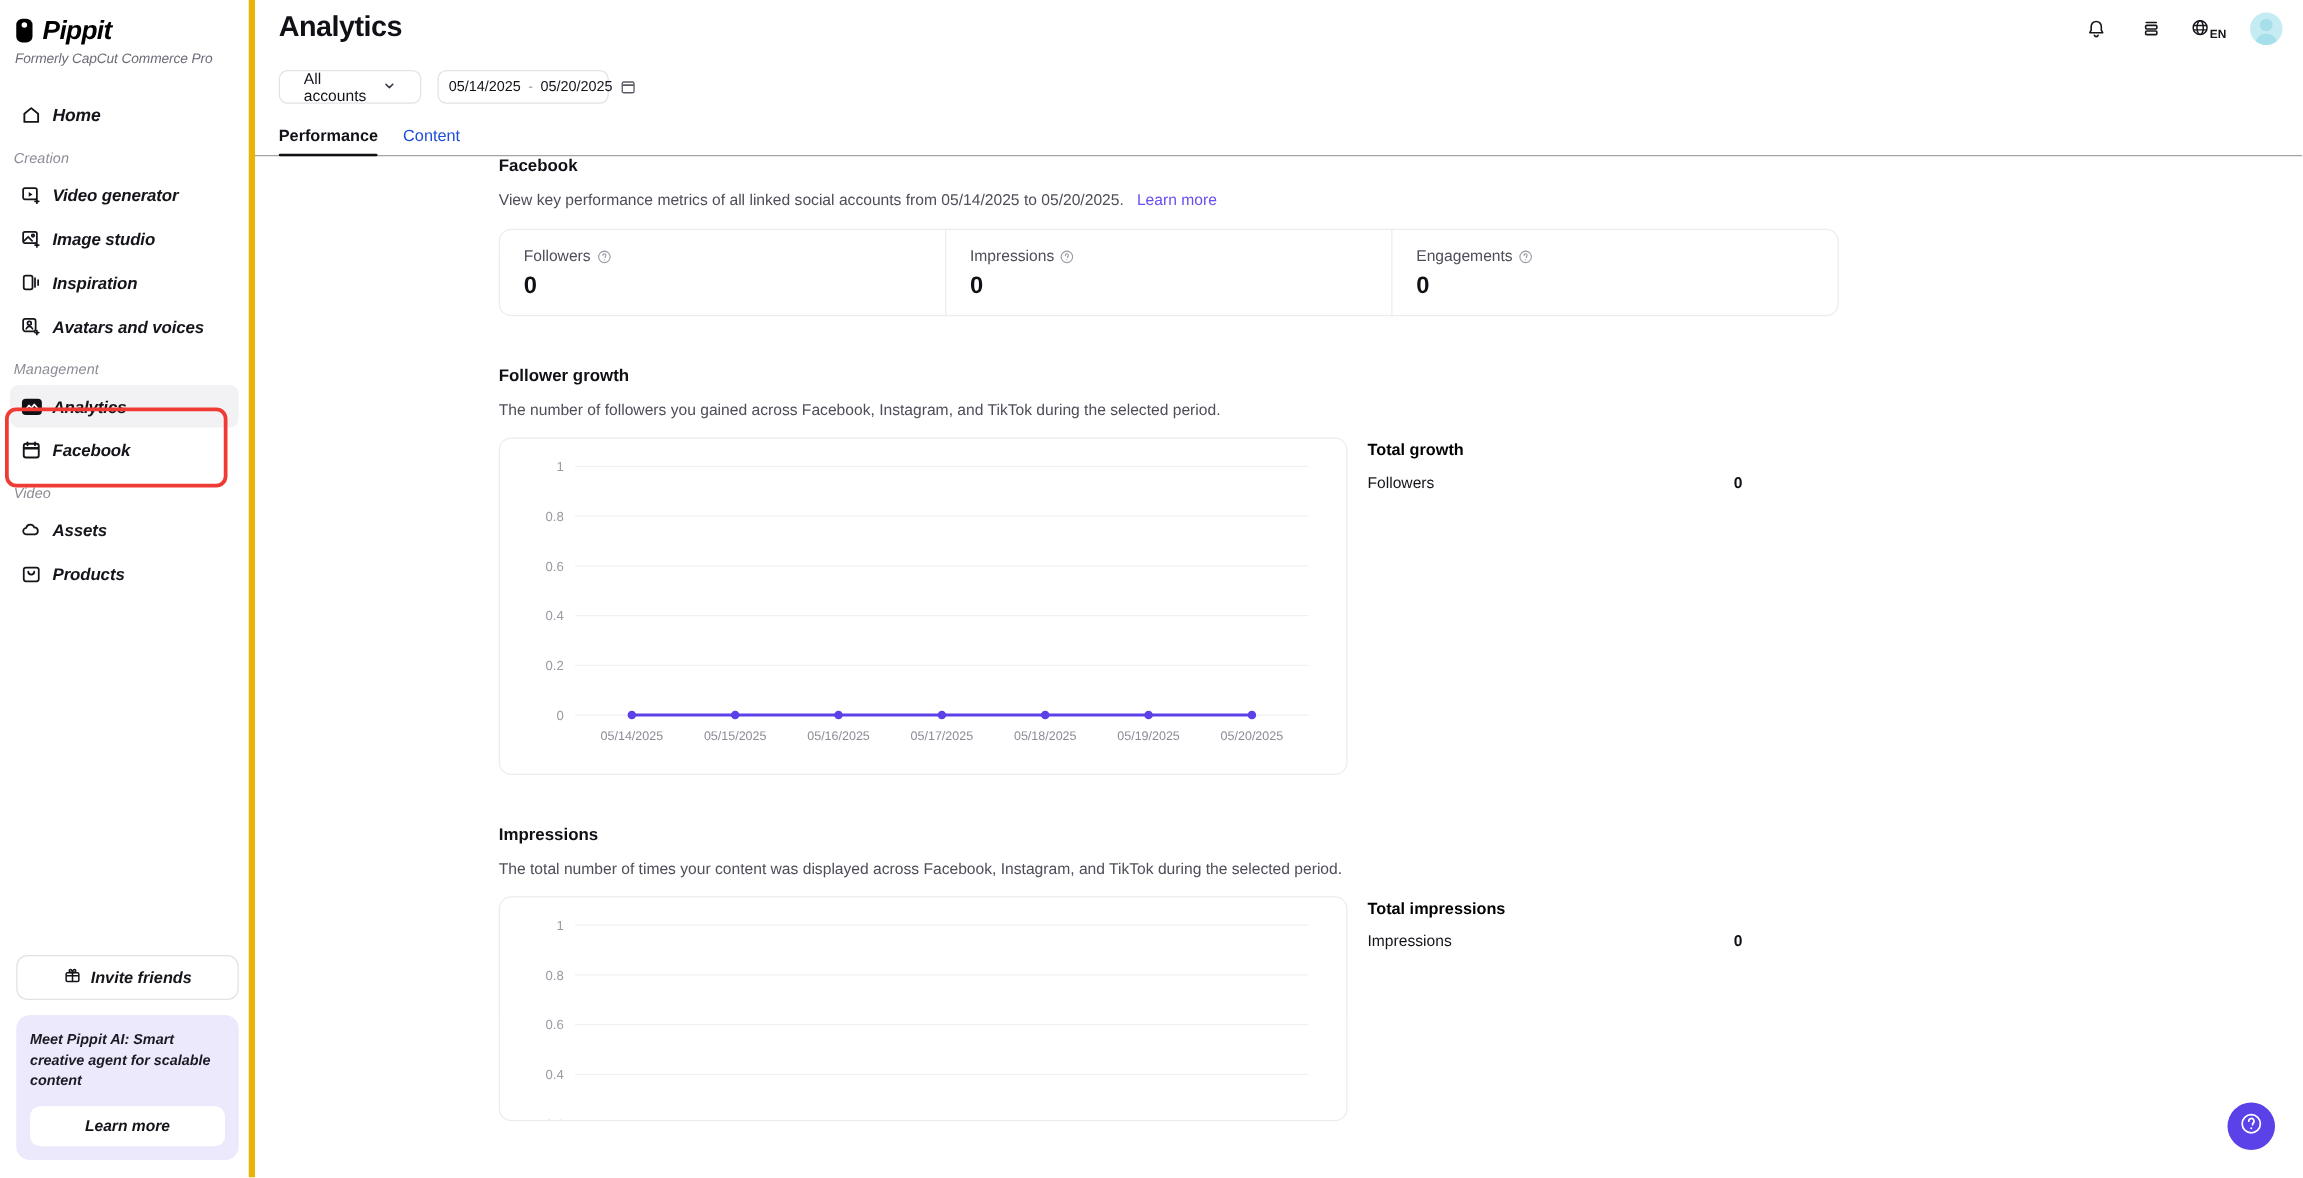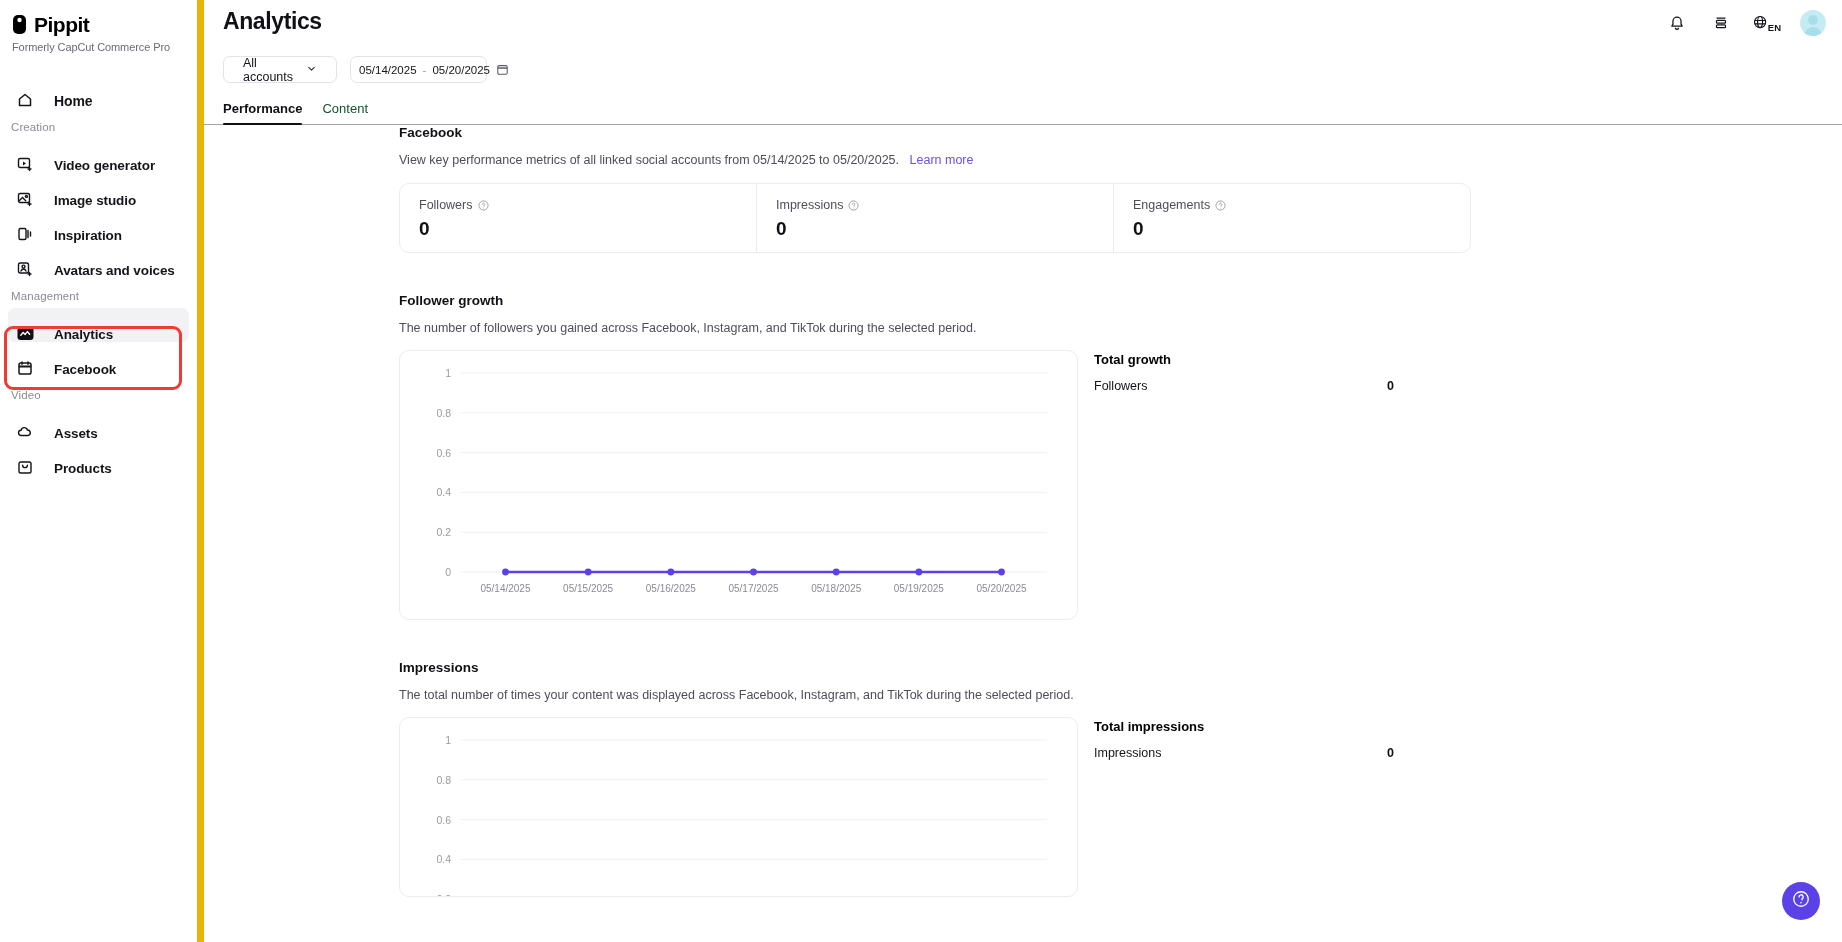--- a/index.html
+++ b/index.html
@@ -9,36 +9,37 @@
     background: #ffffff;
     color: #0b0b10;
     overflow: hidden;
   }
   .app { position: relative; width: 1842px; height: 942px; display: flex; }
 
   
   .sidebar {
     width: 204px; height: 942px; flex: 0 0 204px;
     background: #ffffff;
-    border-right: 7px solid #eab308;
+    border-right: 5px solid #eab308;
     position: relative;
+    font-style: italic;
   }
   .brand { padding: 13px 0 0 12px; }
   .brand-row { display: flex; align-items: center; gap: 5px; }
   .brand-mark { width: 17px; height: 22px; position: relative; }
   .brand-name { font-size: 21px; font-weight: 700; letter-spacing: -0.5px; color: #000; }
   .brand-sub { font-size: 11px; color: #6b6b78; margin-top: 4px; letter-spacing: -0.1px; }
 
   .nav { margin-top: 22px; }
   .nav-section-label {
     font-size: 11.5px; color: #8b8b96; padding: 0 0 0 11px;
     margin: 12px 0 6px; letter-spacing: .1px;
   }
   .nav-item {
-    display: flex; align-items: flex-end; gap: 20px;
+    display: flex; align-items: center; gap: 8px;
     height: 34px; margin: 1px 8px; padding: 0 8px;
     border-radius: 7px; cursor: pointer;
   }
   .nav-item.active { background: #f2f2f4; }
   .nav-item .ico { width: 18px; height: 18px; flex: 0 0 18px; display:flex; align-items:center; justify-content:center; }
   .nav-item .lbl { font-size: 13.5px; font-weight: 600; color: #14141b; letter-spacing: -0.1px; }
   .nav-item.home .lbl { font-size: 14px; }
 
   .red-highlight {
     position: absolute; left: 4px; top: 326px; width: 178px; height: 64px;
@@ -90,21 +91,21 @@
     padding: 0 19px; font-size: 12.5px; color:#14141b; cursor: pointer; background:#fff;
   }
   .date-box {
     width: 137px; height: 27px; border: 1px solid #e2e2e8; border-radius: 7px;
     display:flex; align-items:center; gap: 6px; padding: 0 8px; background:#fff; cursor: pointer;
   }
   .date-val { font-size: 11.5px; color:#14141b; }
   .date-sep { font-size: 11.5px; color:#9a9aa4; }
 
   .tabs { display: flex; gap: 20px; padding: 14px 0 0 19px; border-bottom: 1px solid #a3a3a3; margin-top: 4px; }
-  .tab { font-size: 13px; color: #14532d; padding-bottom: 8px; cursor: pointer; position: relative; }
+  .tab { font-size: 13px; color: #1d4ed8; padding-bottom: 8px; cursor: pointer; position: relative; }
   .tab.active { color: #101016; font-weight: 700; }
   .tab.active::after {
     content:""; position:absolute; left:0; right:0; bottom:-1px; height: 2.5px; background:#101016; border-radius:2px;
   }
 
   .content { position: absolute; left: 0; right: 0; top: 125px; bottom: 0; overflow: hidden; padding-left: 195px; }
 
   .sec-title { font-size: 13.5px; font-weight: 700; color: #101016; }
   .sec-desc { font-size: 12.5px; color: #4e4e5a; margin-top: 13px; }
   .link { color: #6b4df0; cursor: pointer; }
@@ -262,20 +263,37 @@
             <rect x="2" y="3" width="12" height="11" rx="1.8"></rect>
             <path d="M5.6 6.2c0 1.4 1 2.4 2.4 2.4s2.4-1 2.4-2.4" stroke-linecap="round"></path>
           </svg>
         </span>
         <span class="lbl">Products</span>
       </div>
     </nav>
 
     <div class="red-highlight"></div>
 
+    <div class="sidebar-bottom">
+      <div class="invite-btn">
+        <span>
+          <svg width="14" height="14" viewBox="0 0 16 16" fill="none" stroke="#14141b" stroke-width="1.4">
+            <rect x="2.2" y="6" width="11.6" height="8" rx="1.2"></rect>
+            <path d="M2.2 8.6h11.6M8 6v8"></path>
+            <path d="M8 6C8 4 6.8 2.6 5.6 3.2S5.2 6 8 6zM8 6c0-2 1.2-3.4 2.4-2.8S10.8 6 8 6z"></path>
+          </svg>
+        </span>
+        <span>Invite friends</span>
+      </div>
+
+      <div class="promo">
+        <div class="promo-text">Meet Pippit AI: Smart creative agent for scalable content</div>
+        <div class="promo-btn">Learn more</div>
+      </div>
+    </div>
   </aside>
 
   <section class="main">
 
     <div class="topbar">
       <span class="topbar-icon">
         <svg width="18" height="18" viewBox="0 0 20 20" fill="none" stroke="#14141b" stroke-width="1.4" stroke-linejoin="round">
           <path d="M5.5 8a4.5 4.5 0 019 0v3.3l1.2 2.2H4.3L5.5 11.3z"></path>
           <path d="M8.3 15.8a1.8 1.8 0 003.4 0" stroke-linecap="round"></path>
         </svg>

